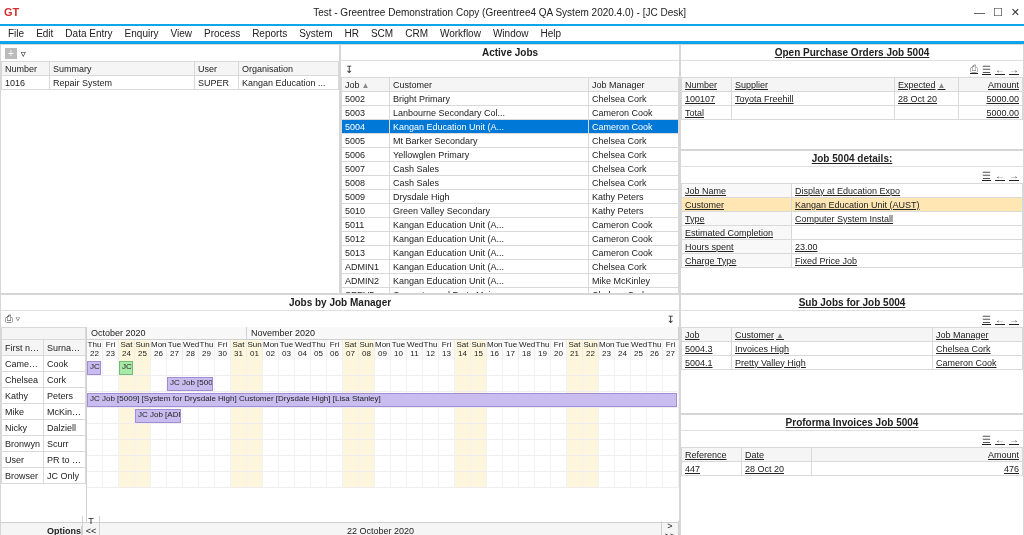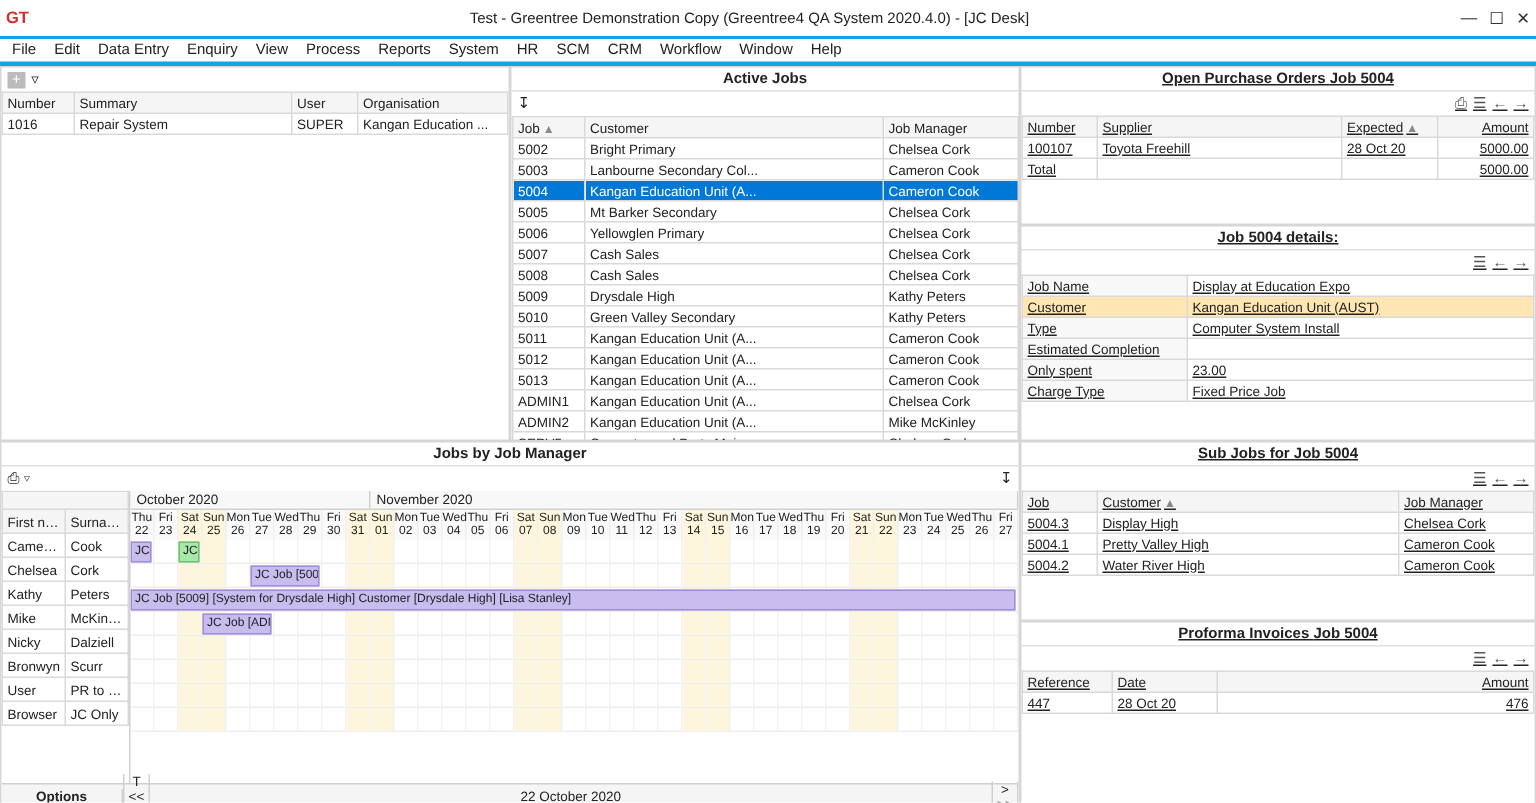--- a/index.html
+++ b/index.html
@@ -173,21 +173,21 @@
   .bar.lilac { background:#c9bdf0; border-color:#a08dd6; }
 
   .gantt-footer {
     height:16px;
     border-top:1px solid #d0d0d0;
     display:flex;
     align-items:center;
     font-size:9px;
     background:#f5f5f5;
   }
-  .gantt-footer .opts { width:81px; text-align:center; border-right:1px solid #d0d0d0; font-weight:bold; }
+  .gantt-footer .opts { width:81px; text-align:right; border-right:1px solid #d0d0d0; font-weight:bold; }
   .gantt-footer .mid { flex:1; text-align:center; }
   .gantt-footer .navbtn { width:18px; text-align:center; border-left:1px solid #d0d0d0; border-right:1px solid #d0d0d0; }
 
   .details-table td:first-child { width:110px; background:#f8f8f8; }
   .details-table tr.hl td { background:#ffe6b3; }
 
   .num { text-align:right; }
   .sort-ind { color:#888; font-size:8px; margin-left:2px; }
 </style>
 </head>
@@ -414,21 +414,21 @@
             </tr>
             <tr>
               <td>Type</td>
               <td>Computer System Install</td>
             </tr>
             <tr>
               <td>Estimated Completion</td>
               <td></td>
             </tr>
             <tr>
-              <td>Only spent</td>
+              <td>Hours spent</td>
               <td>23.00</td>
             </tr>
             <tr>
               <td>Charge Type</td>
               <td>Fixed Price Job</td>
             </tr>
           </tbody>
       </table>
     </div>
   </div>
@@ -884,31 +884,26 @@
         <thead>
             <tr id="sj-head">
               <th>Job</th>
               <th>Customer<span class="sort-ind">▲</span></th>
               <th>Job Manager</th>
             </tr>
           </thead>
         <tbody id="sj-body">
             <tr>
               <td>5004.3</td>
-              <td>Display High</td>
+              <td>Invoices High</td>
               <td>Chelsea Cork</td>
             </tr>
             <tr>
               <td>5004.1</td>
               <td>Pretty Valley High</td>
-              <td>Cameron Cook</td>
-            </tr>
-            <tr>
-              <td>5004.2</td>
-              <td>Water River High</td>
               <td>Cameron Cook</td>
             </tr>
           </tbody>
       </table>
     </div>
     <div class="panel" style="flex:1">
       <div class="panel-title">
         <span>Proforma Invoices </span><span>Job 5004</span>
       </div>
       <div class="panel-tools">

